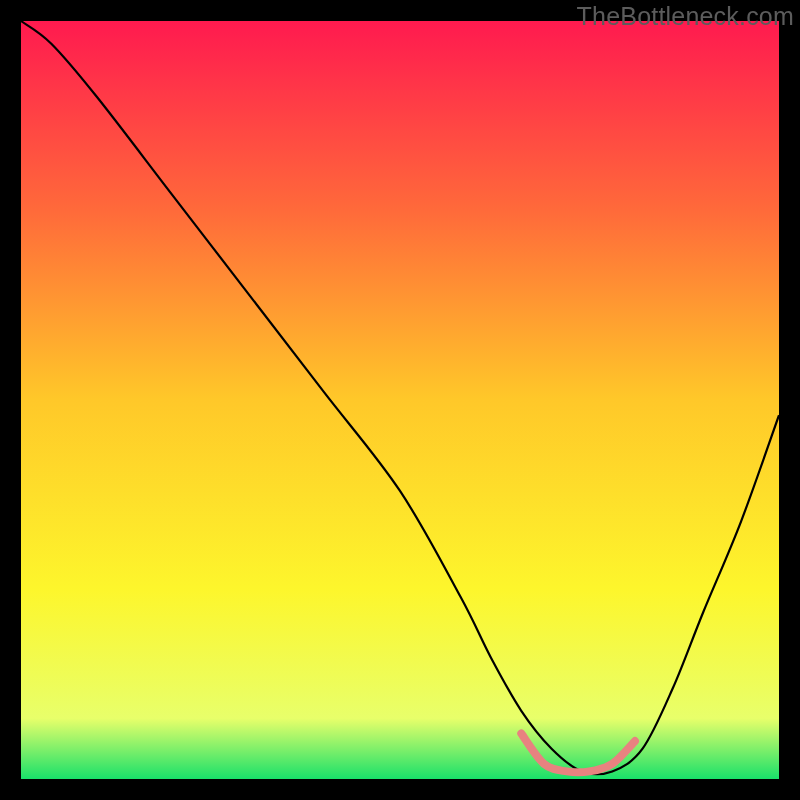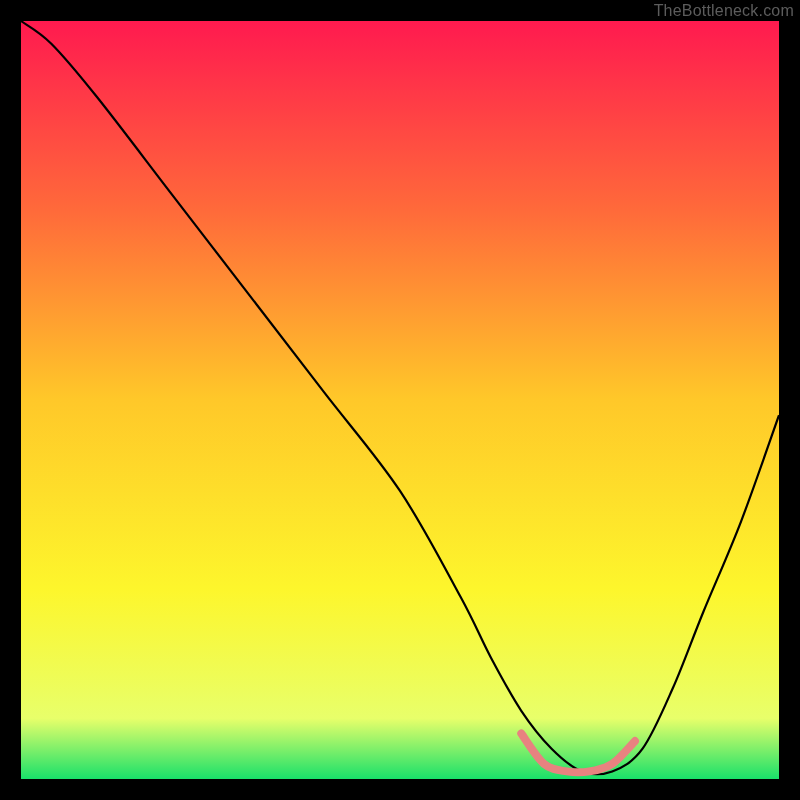--- a/index.html
+++ b/index.html
@@ -24,21 +24,21 @@
     left: 0;
     top: 0;
     width: 758px;
     height: 758px;
   }
   .watermark {
     position: absolute;
     top: 2px;
     right: 6px;
     color: #5c5c5c;
-    font-size: 16px;
+    font-size: 25px;
     font-weight: 500;
     letter-spacing: 0.2px;
   }
 </style>
 </head>
 <body>
 
 <div class="frame">
   <svg class="plot" viewBox="0 0 758 758" preserveAspectRatio="none">
     <defs>

